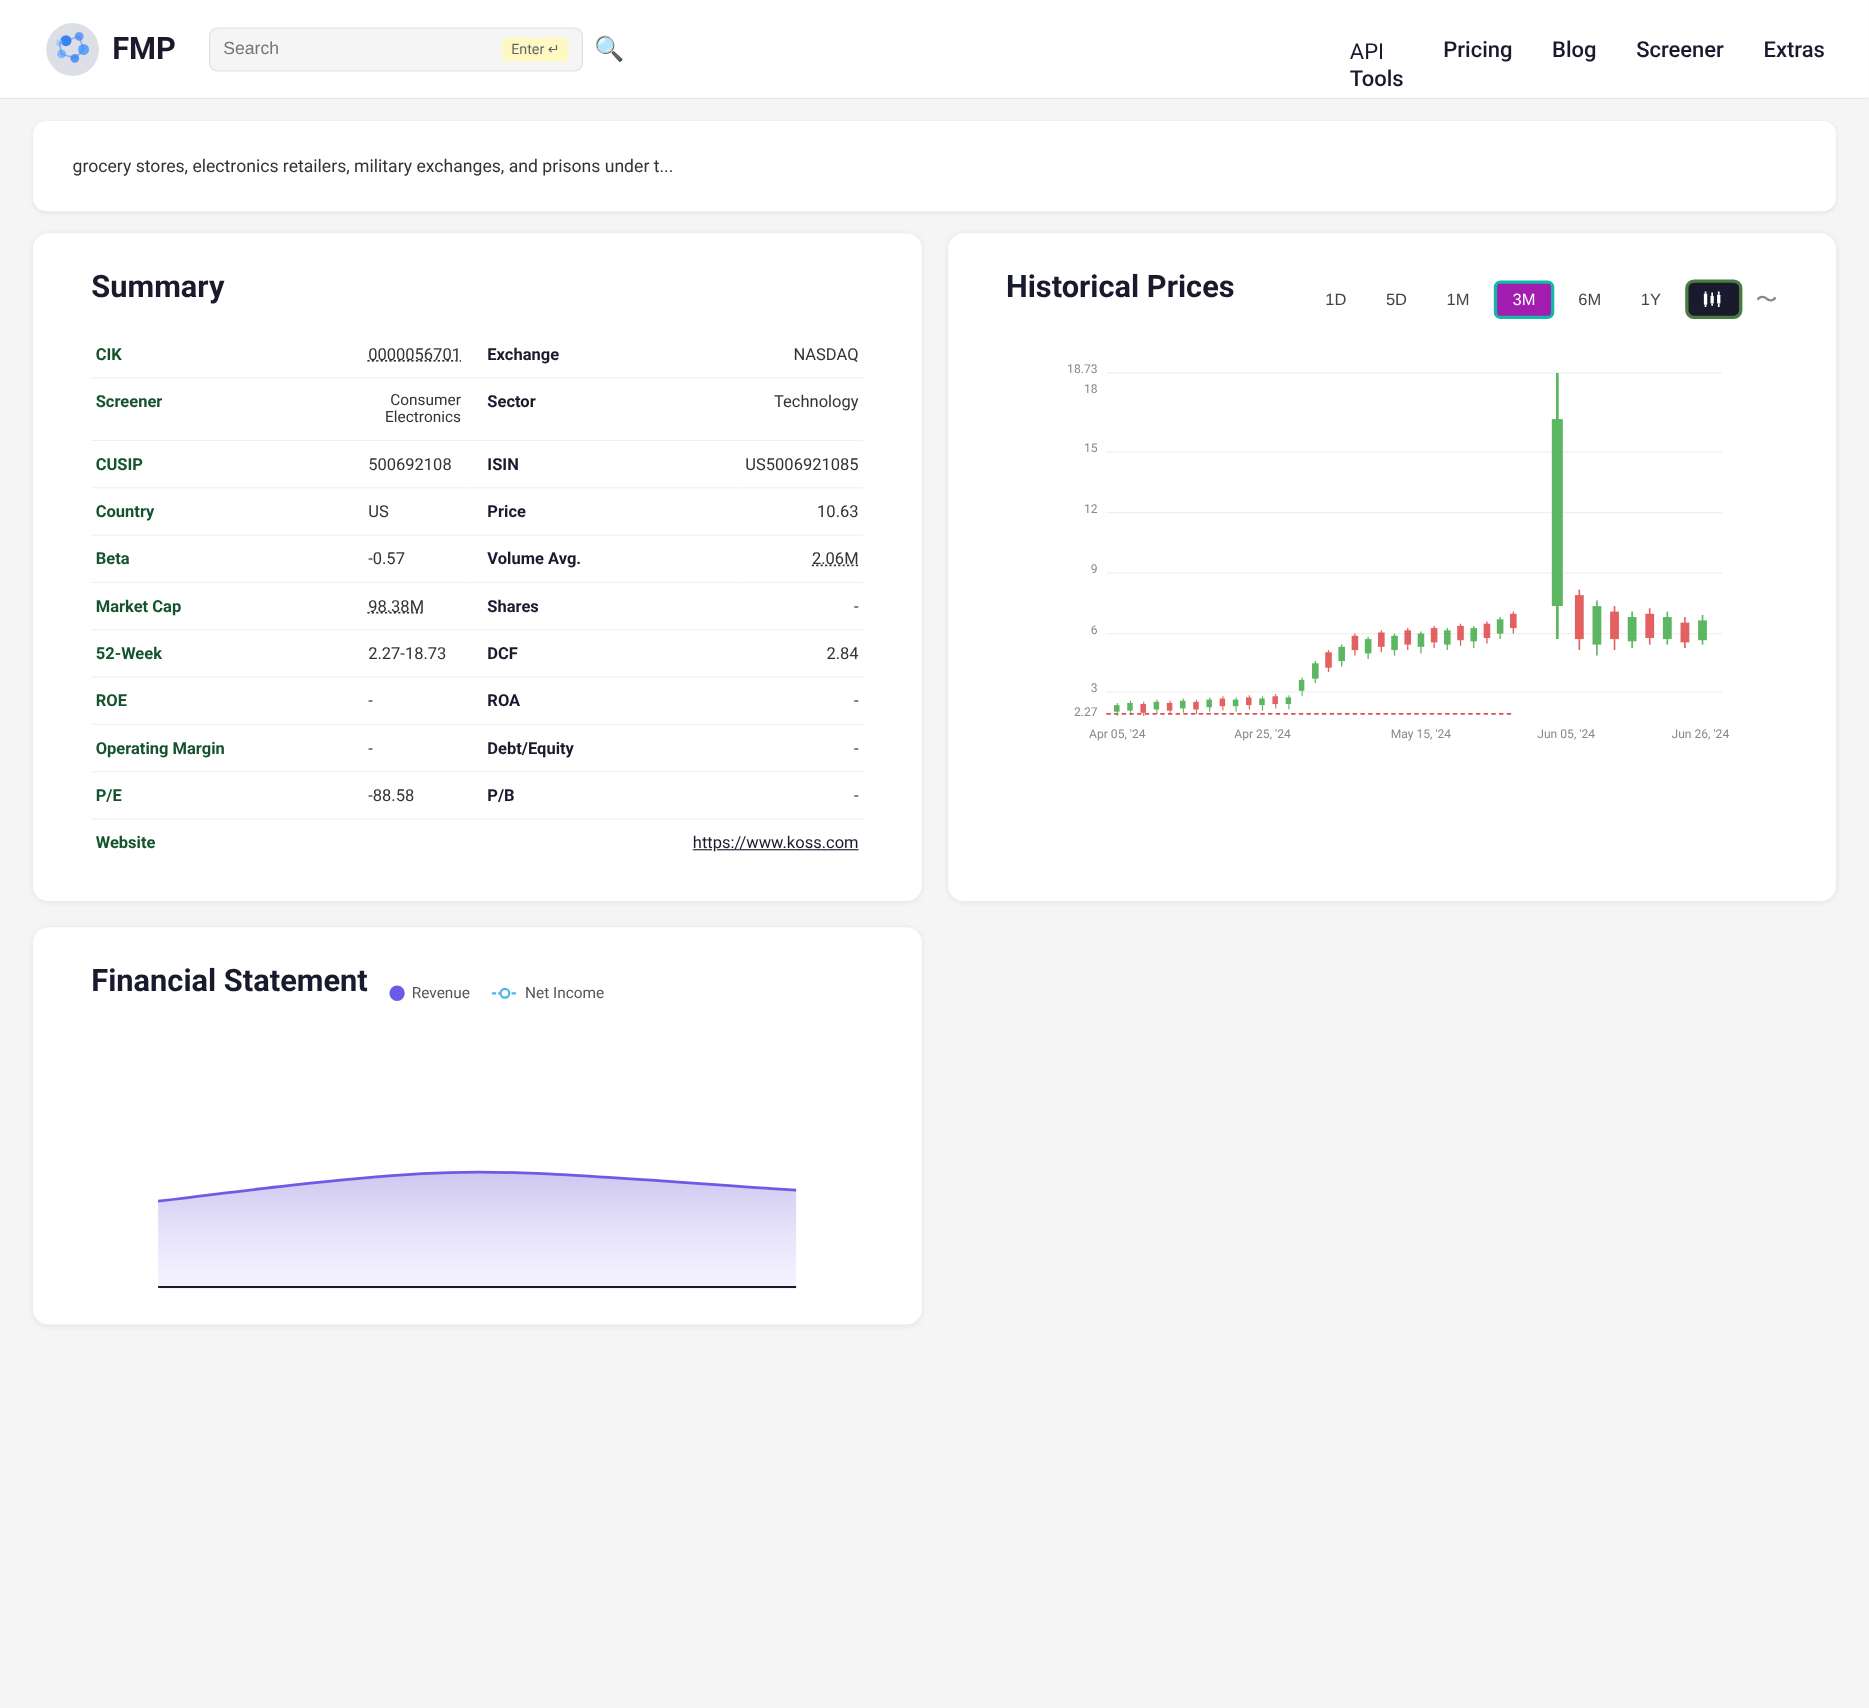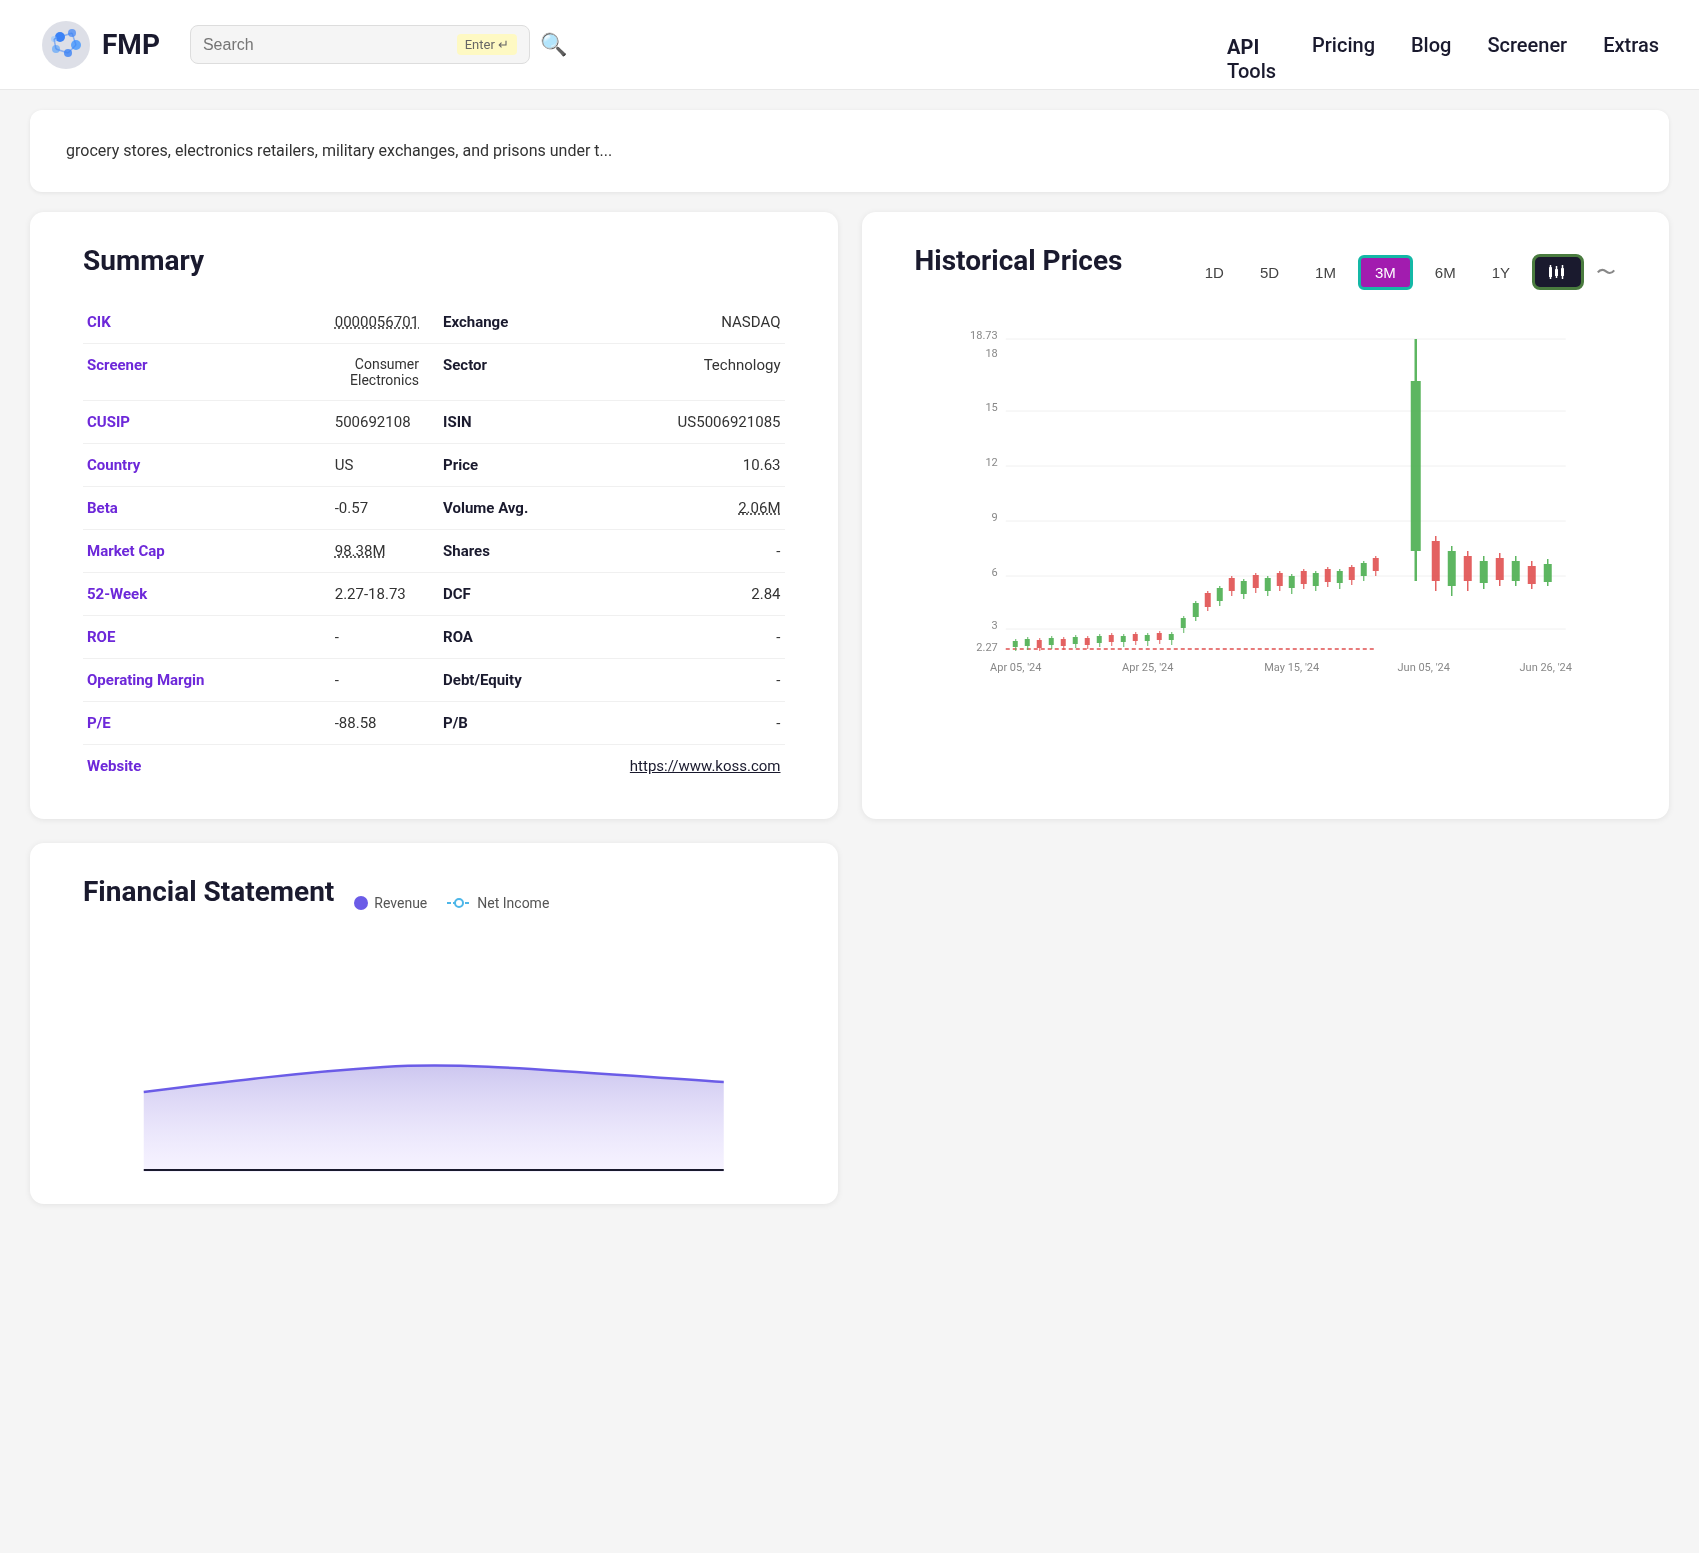--- a/index.html
+++ b/index.html
@@ -84,21 +84,21 @@
       font-weight: 500;
       color: #1a1a2e;
       cursor: pointer;
       text-decoration: none;
     }
     .nav-item.api-tools {
       display: flex;
       flex-direction: column;
       line-height: 1.2;
     }
-    .nav-item.api-tools span:first-child { font-weight: 700; margin-top: 28px; }
+    .nav-item.api-tools span:first-child { font-weight: 400; margin-top: 28px; }
 
     
     .description-card {
       background: #fff;
       border-radius: 12px;
       padding: 28px 36px;
       margin: 20px 30px;
       font-size: 16px;
       color: #333;
       line-height: 1.6;
@@ -138,21 +138,21 @@
     .summary-table tr:last-child {
       border-bottom: none;
     }
     .summary-table td {
       padding: 12px 4px;
       font-size: 15px;
       vertical-align: top;
     }
     .summary-table td.label {
       font-weight: 700;
-      color: #6d28d9;
+      color: #14532d;
       width: 38%;
     }
     .summary-table td.value {
       color: #333;
       text-align: left;
       width: 12%;
     }
     .summary-table td.label2 {
       font-weight: 700;
       color: #1a1a2e;

